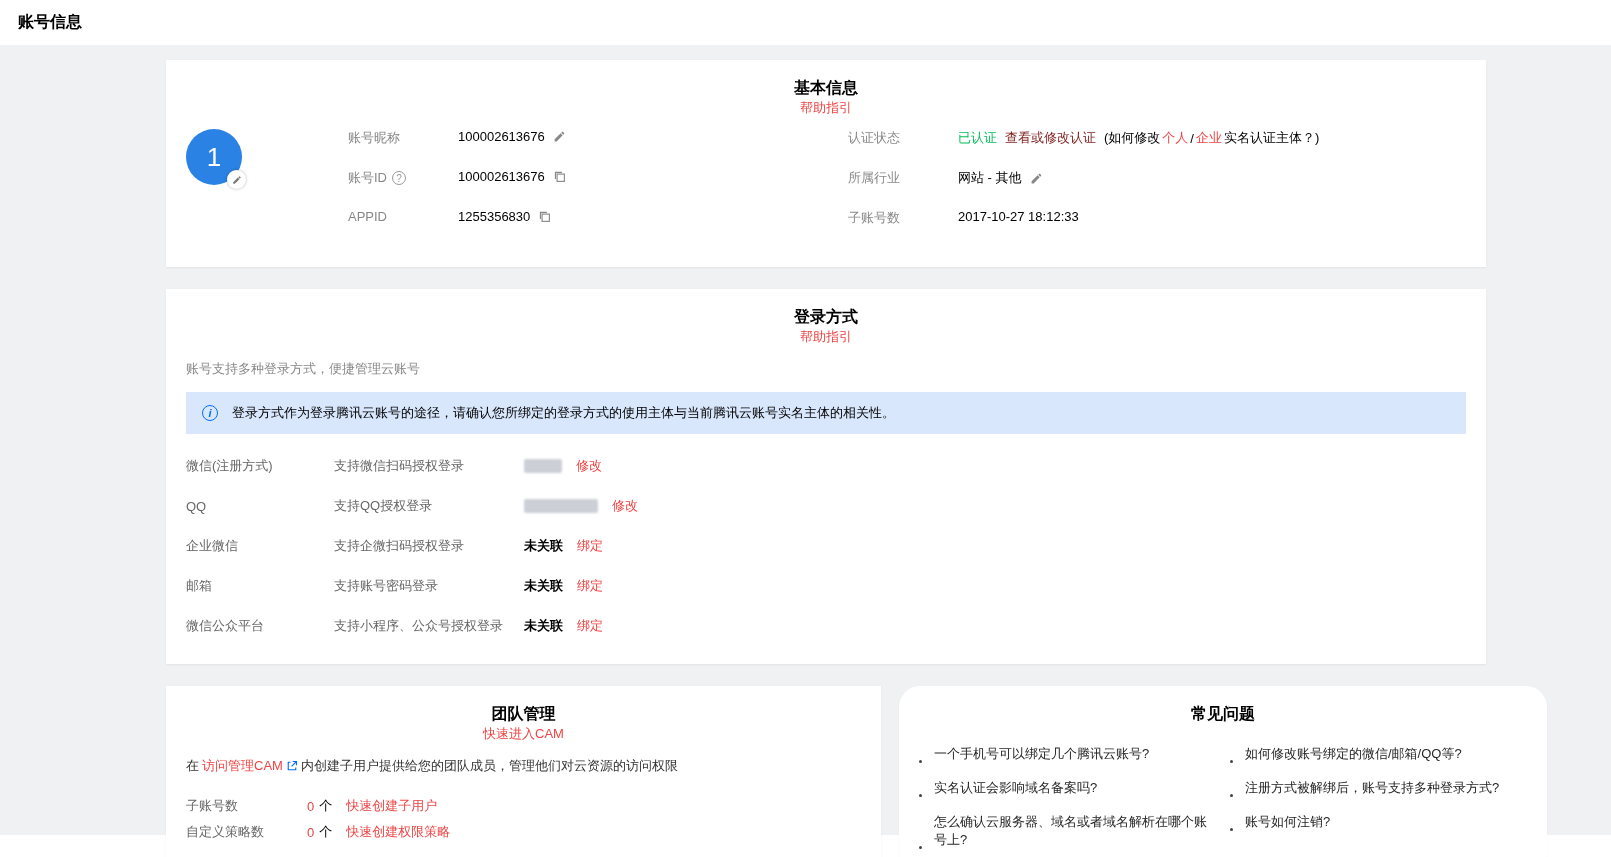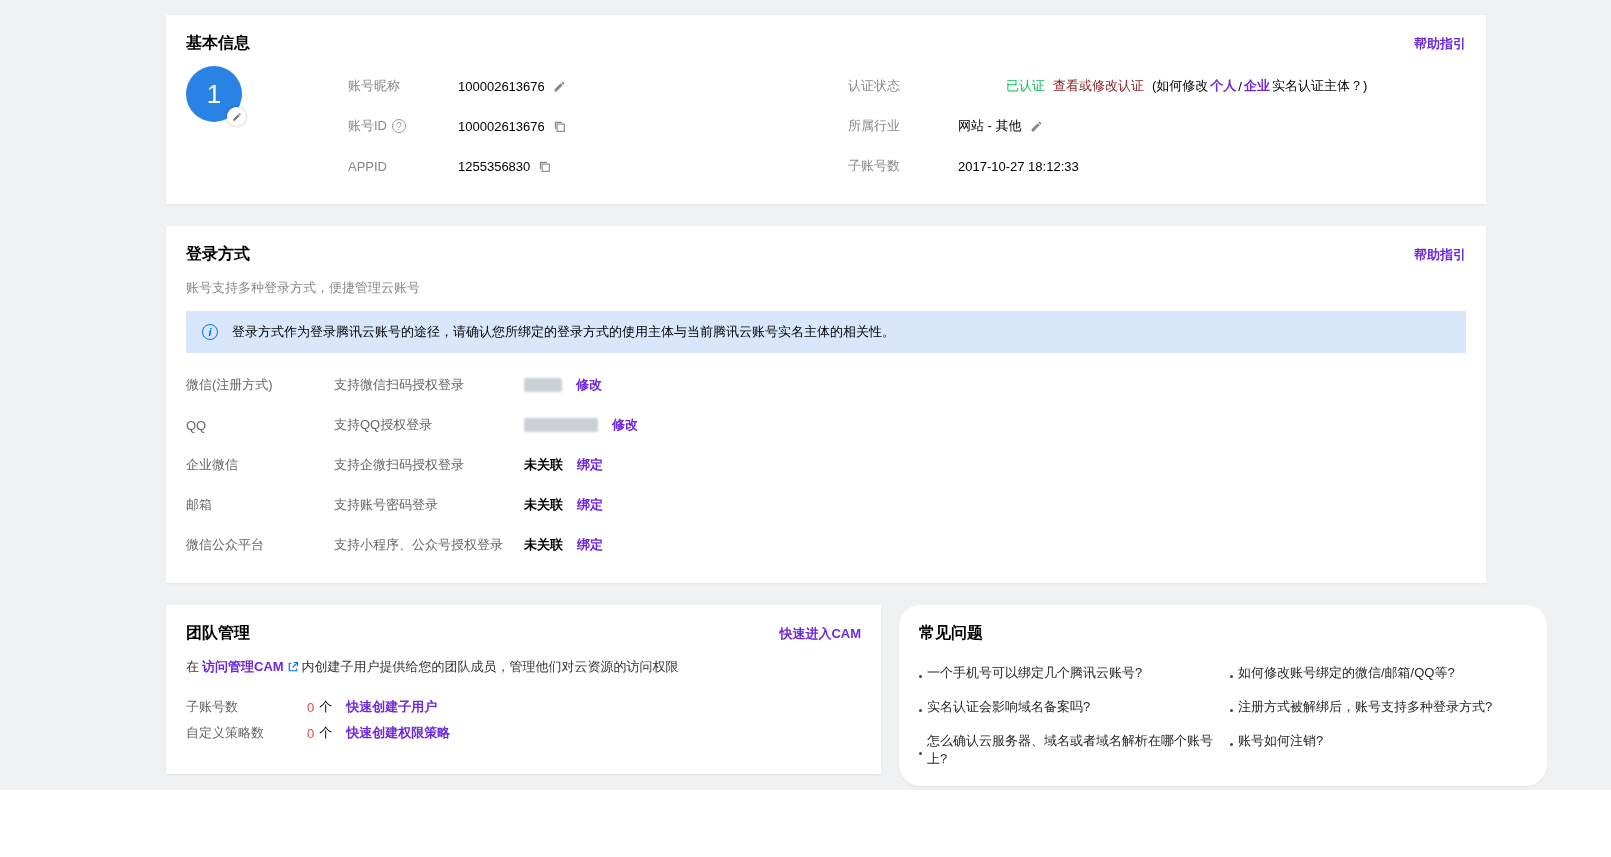--- a/index.html
+++ b/index.html
@@ -24,23 +24,23 @@
     height: 790px;
     padding: 15px 0 0 166px;
   }
   .card {
     background: #fff;
     width: 1320px;
     box-shadow: 0 1px 2px rgba(0,0,0,0.06);
     padding: 18px 20px;
     margin-bottom: 22px;
   }
-  .card-head { display: flex; justify-content: space-between; align-items: center; }
+  .card-head { display: flex; justify-content: space-between; align-items: center; flex-direction: column; }
   .card-title { font-size: 16px; font-weight: bold; }
-  a.blue { color: #6d28d9; text-decoration: none; cursor: pointer; font-weight: bold; }
+  a.blue { color: #ef4444; text-decoration: none; cursor: pointer; }
   a.green-link { color: #7f1d1d; text-decoration: none; cursor: pointer; }
   .green { color: #0abf5b; }
 
   
   .basic-body { display: flex; margin-top: 12px; }
   .avatar-wrap { width: 162px; position: relative; }
   .avatar {
     width: 56px; height: 56px; border-radius: 50%;
     background: #2a82e4; color: #fff; font-size: 26px;
     display: flex; align-items: center; justify-content: center;
@@ -49,31 +49,31 @@
   .avatar-edit {
     position: absolute; left: 41px; top: 41px;
     width: 19px; height: 19px; border-radius: 50%;
     background: #fff; box-shadow: 0 0 3px rgba(0,0,0,0.3);
     display: flex; align-items: center; justify-content: center;
     cursor: pointer;
   }
   .fields { display: flex; flex-direction: column; }
   .fields.left { width: 500px; }
   .fields.right { flex: 1; }
-  .frow { height: 40px; display: flex; align-items: center; }
+  .frow { height: 40px; display: flex; align-items: flex-start; }
   .flabel { width: 110px; color: #888; display: flex; align-items: center; gap: 5px; }
   .fvalue { color: #000; display: flex; align-items: center; gap: 8px; }
   .icon-btn { display: inline-flex; align-items: center; cursor: pointer; }
   .q-icon {
     width: 14px; height: 14px; border-radius: 50%;
     border: 1px solid #999; color: #999; font-size: 10px;
     display: inline-flex; align-items: center; justify-content: center;
     cursor: pointer;
   }
-  .auth-line { display: flex; align-items: center; gap: 8px; flex-wrap: nowrap; white-space: nowrap; margin-left: 48px; }
+  .auth-line { display: flex; align-items: center; gap: 8px; flex-wrap: nowrap; white-space: nowrap; }
   .hint { color: #000; }
 
   
   .login-sub { color: #888; margin-top: 14px; }
   .banner {
     margin-top: 14px; height: 42px; background: #d9e7fd;
     display: flex; align-items: center; padding: 0 16px; gap: 14px;
   }
   .info-icon {
     width: 16px; height: 16px; border-radius: 50%; flex: none;
@@ -97,29 +97,32 @@
   .team-desc { margin-top: 14px; color: #333; display: flex; align-items: center; gap: 3px; white-space: nowrap; }
   .stats { margin-top: 18px; }
   .stat-row { height: 26px; display: flex; align-items: center; }
   .s-label { width: 121px; color: #666; }
   .s-count { color: #e54545; margin-right: 5px; }
   .s-unit { color: #000; margin-right: 14px; }
 
   .faq-cols { display: flex; margin-top: 20px; }
   .faq-col { width: 322px; display: flex; flex-direction: column; gap: 16px; }
   .faq-col + .faq-col { margin-left: 14px; }
-  .faq-item { display: flex; align-items: center; gap: 5px; }
+  .faq-item { display: flex; align-items: flex-end; gap: 12px; }
   .dot { width: 3px; height: 3px; background: #444; border-radius: 50%; margin-top: 7px; flex: none; }
   .faq-link { color: #262626; text-decoration: none; cursor: pointer; }
 </style>
 </head>
 <body>
 
 <div class="page">
 
+  <header class="topbar">
+    <h1>账号信息</h1>
+  </header>
 
   <div class="content">
 
     <section class="card">
       <div class="card-head">
         <h2 class="card-title">基本信息</h2>
         <a class="blue">帮助指引</a>
       </div>
       <div class="basic-body">
         <div class="avatar-wrap">

